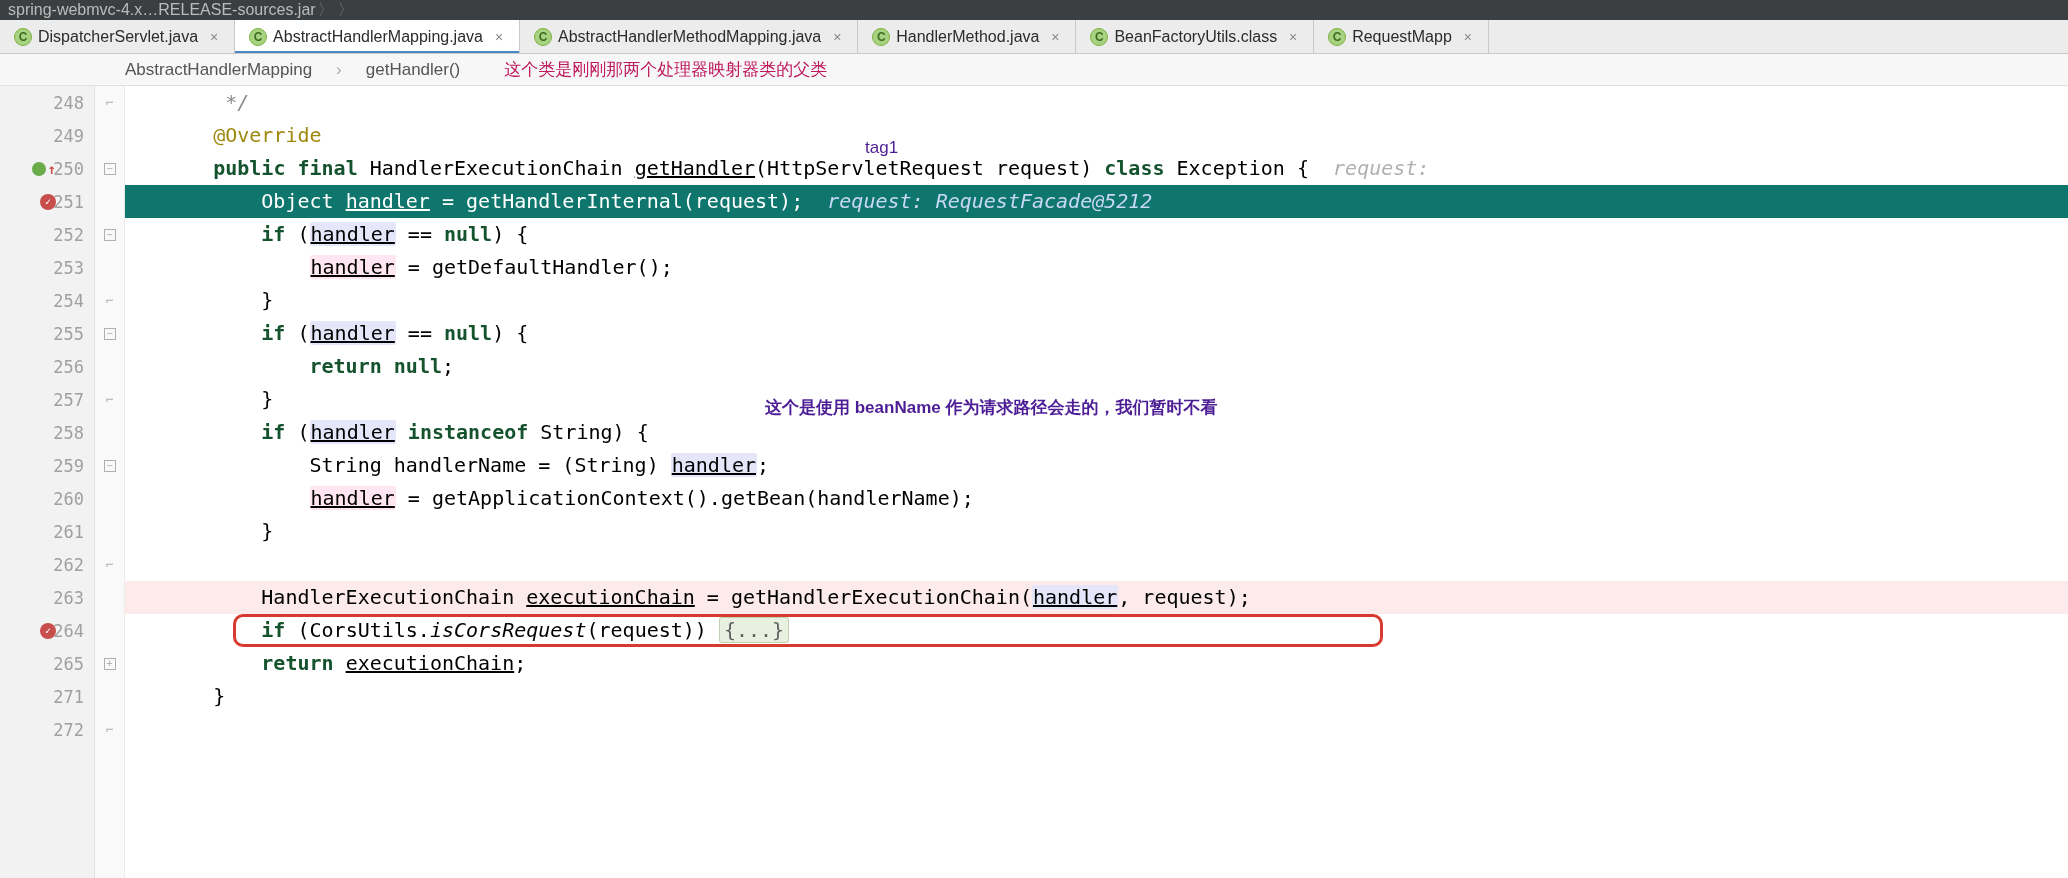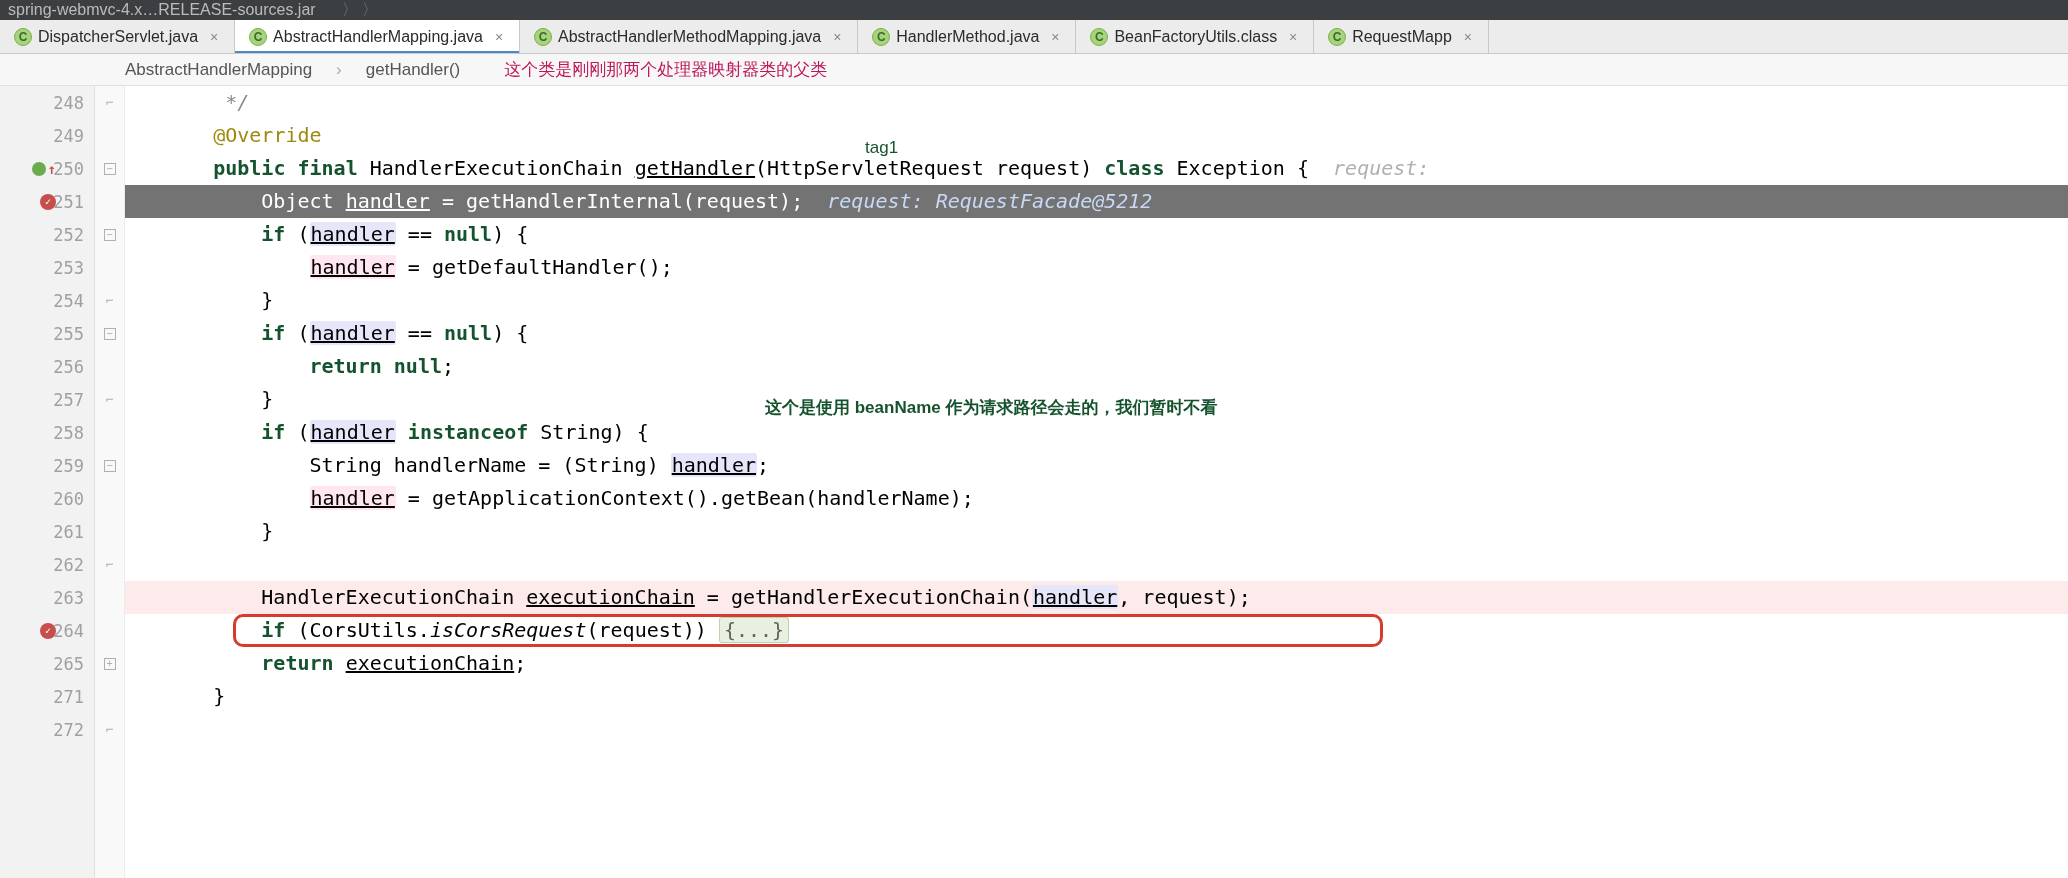--- a/index.html
+++ b/index.html
@@ -19,21 +19,21 @@
     align-items: center;
     padding: 0 8px;
     font-family: -apple-system, "Segoe UI", sans-serif;
     font-size: 16px;
     overflow: hidden;
   }
   .top-crumb-item {
     display: flex;
     align-items: center;
     gap: 4px;
-    margin-right: 24px;
+    margin-right: 0;
     white-space: nowrap;
   }
   .top-crumb-sep { color: #777; margin: 0 2px; }
   
   .tab-bar {
     background: #ececec;
     border-bottom: 1px solid #c9c9c9;
     display: flex;
     height: 34px;
     overflow: hidden;
@@ -167,21 +167,21 @@
     font-size: 20px;
     line-height: 33px;
   }
   .code-row {
     height: 33px;
     white-space: pre;
     padding-left: 40px;
     position: relative;
   }
   .code-row.selected {
-    background: #737373;
+    background: #0f766e;
     color: #fff;
   }
   .code-row.bp-line {
     background: #fdeaea;
   }
   .kw { color: #14532d; font-weight: bold; }
   .ann { color: #9e880d; }
   .cm  { color: #8c8c8c; font-style: italic; }
   .inl { color: #b0b0b0; font-style: italic; }
   .inl-sel { color: #c8d8f5; font-style: italic; }
@@ -190,21 +190,21 @@
   .underline { text-decoration: underline; }
   
   .red-box {
     position: absolute;
     border: 3px solid #d73a2e;
     border-radius: 10px;
     pointer-events: none;
   }
   .red-label {
     position: absolute;
-    color: #14532d;
+    color: #4c1d95;
     font-family: -apple-system, "Segoe UI", sans-serif;
     font-size: 17px;
   }
   .folded {
     background: #e8f0e0;
     border: 1px solid #c0d0b0;
     border-radius: 3px;
     padding: 0 4px;
     color: #606060;
   }

